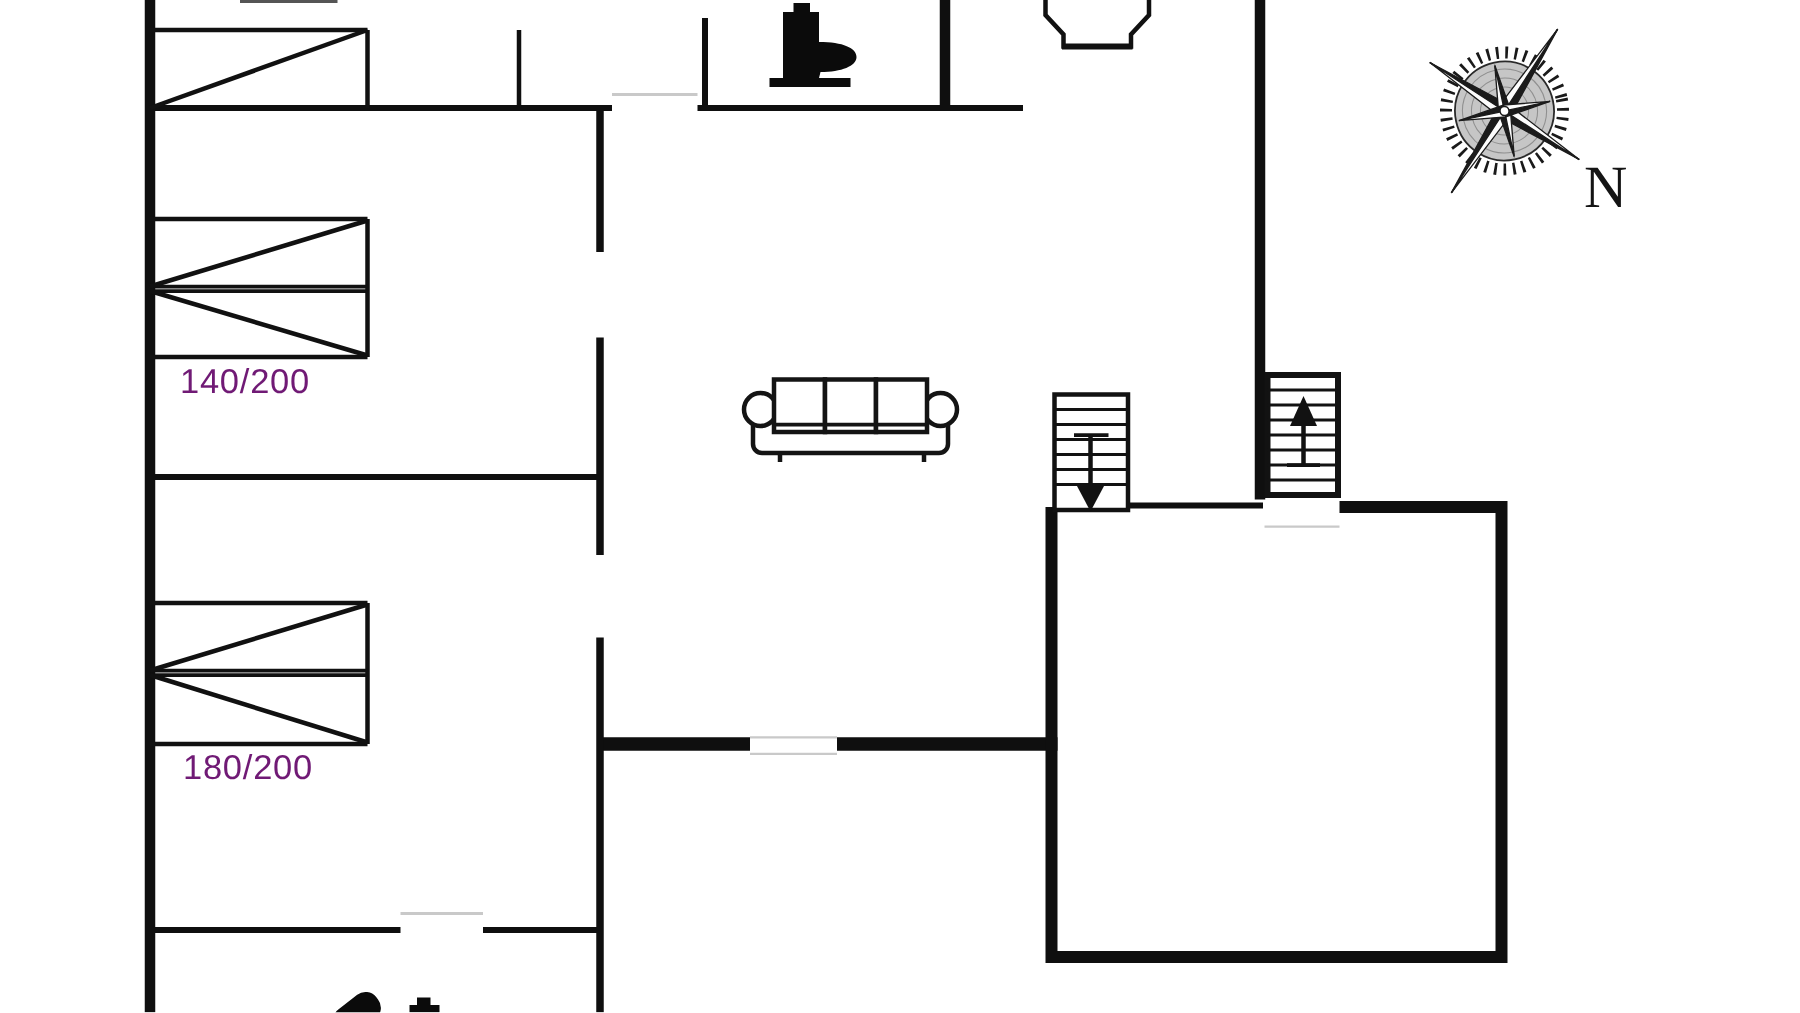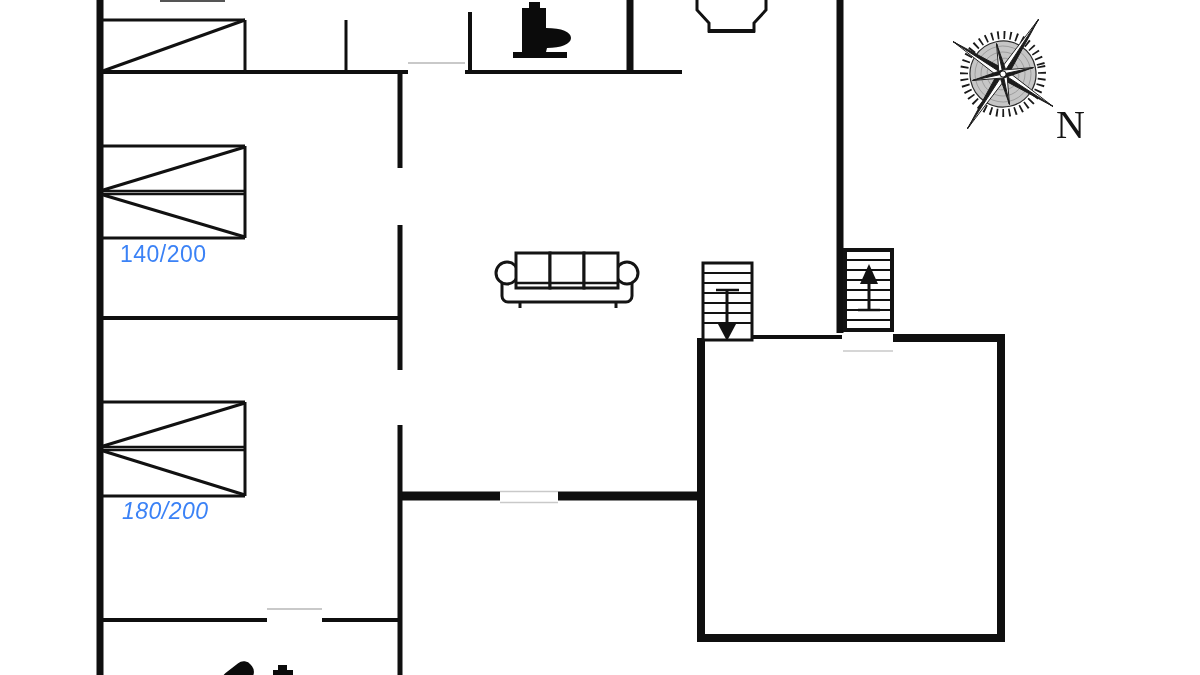--- a/index.html
+++ b/index.html
@@ -2,25 +2,25 @@
 <html><head>
 <meta charset="utf-8">
 <style>
   html,body{margin:0;padding:0;background:#ffffff;}
   .canvas{
     position:relative;width:1200px;height:675px;background:#ffffff;
     overflow:hidden;font-family:"Liberation Sans",sans-serif;
   }
   .plan-svg{position:absolute;left:0;top:0;}
   .bed-label{
-    position:absolute;color:#3b82f6;font-size:23px;font-weight:400;
+    position:absolute;color:#701a75;font-size:23px;font-weight:400;
     letter-spacing:.5px;white-space:nowrap;
   }
   .bed-label-140{left:120px;top:241px;}
-  .bed-label-180{left:122px;top:498px;font-style:italic;}
+  .bed-label-180{left:122px;top:498px;}
   .north-label{
     position:absolute;left:1056px;top:101px;color:#141414;
     font-family:"Liberation Serif",serif;font-size:40px;
   }
 </style>
 </head>
 <body>
 
 <div class="canvas">
 

